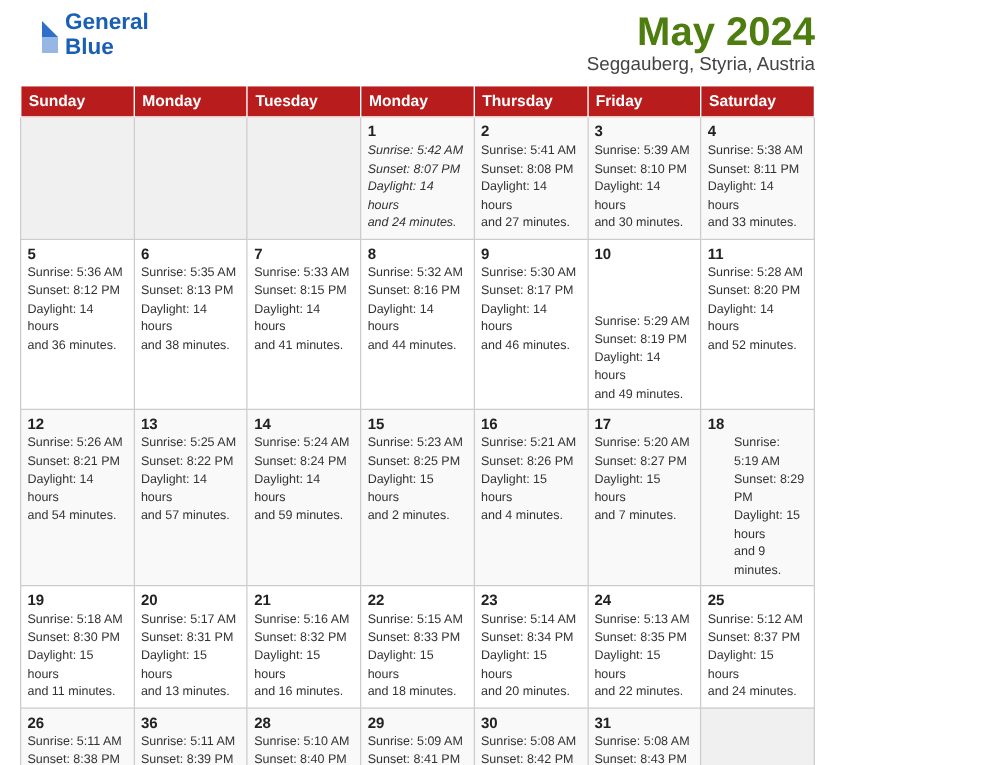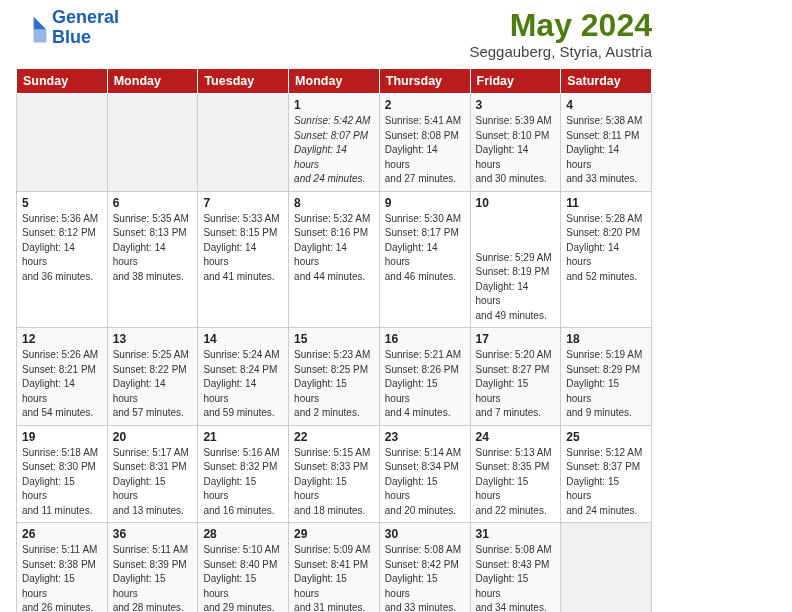--- a/index.html
+++ b/index.html
@@ -247,21 +247,21 @@
           </td>
           <td>
             <div class="day-number">17</div>
             <div class="day-info" style="white-space: pre-line;">Sunrise: 5:20 AM
 Sunset: 8:27 PM
 Daylight: 15 hours
 and 7 minutes.</div>
           </td>
           <td>
             <div class="day-number">18</div>
-            <div class="day-info" style="white-space: pre-line;">Sunrise: 5:19 AM
+            <div class="day-info" style="white-space: pre-line; margin-left: 21px;">Sunrise: 5:19 AM
 Sunset: 8:29 PM
 Daylight: 15 hours
 and 9 minutes.</div>
           </td>
         </tr>
         <tr>
           <td>
             <div class="day-number">19</div>
             <div class="day-info" style="white-space: pre-line;">Sunrise: 5:18 AM
 Sunset: 8:30 PM

